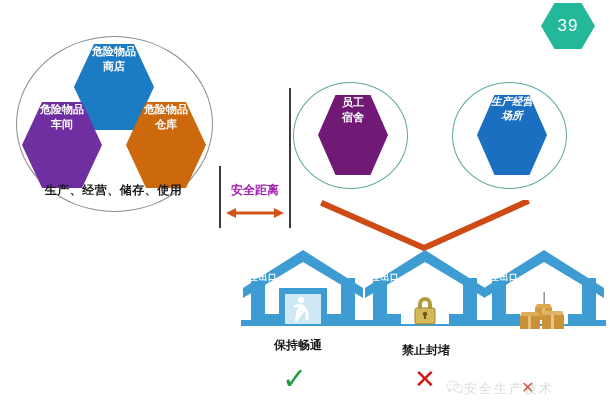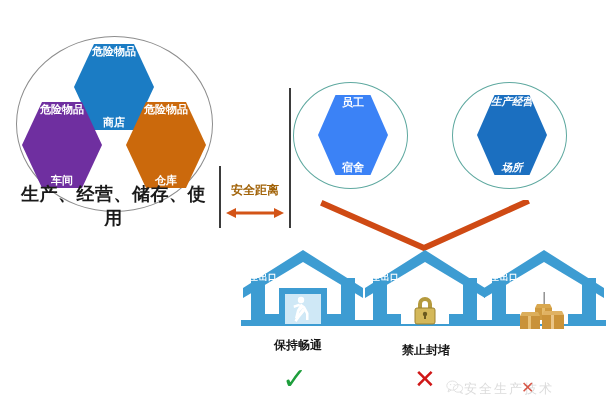--- a/index.html
+++ b/index.html
@@ -22,51 +22,51 @@
   .page-badge span{color:#ffffff;font-size:17px;letter-spacing:1px;}
 
   
   .circle-left{
     position:absolute;left:16px;top:36px;width:195px;height:174px;
     border:1.3px solid #8d8d8d;border-radius:50%;background:#ffffff;
   }
   .hex{
     position:absolute;
     clip-path:polygon(25% 0%,75% 0%,100% 50%,75% 100%,25% 100%,0% 50%);
-    display:flex;flex-direction:column;align-items:center;justify-content:space-between;
+    display:flex;flex-direction:column;align-items:center;justify-content:flex-start;
     color:#ffffff;font-weight:bold;line-height:1.32;text-align:center;
   }
   .hex-blue{left:74px;top:44px;width:80px;height:86px;background:#1b7cc4;font-size:11px;}
   .hex-purple{left:22px;top:102px;width:80px;height:86px;background:#6f2fa0;font-size:11px;}
   .hex-orange{left:126px;top:102px;width:80px;height:86px;background:#cb690c;font-size:11px;}
   .circle-left-caption{
     position:absolute;left:16px;top:182px;width:195px;text-align:center;
-    font-size:18px;font-weight:bold;color:#1a1a1a;letter-spacing:.5px;
+    font-size:12px;font-weight:bold;color:#1a1a1a;letter-spacing:.5px;
   }
 
   
   .divider{position:absolute;width:2px;background:#3b3b3b;}
   .divider-a{left:219px;top:166px;height:62px;}
   .divider-b{left:289px;top:88px;height:140px;}
   .sd-label{
     position:absolute;left:220px;top:182px;width:70px;text-align:center;
-    font-size:12px;font-weight:bold;color:#a16207;
+    font-size:12px;font-weight:bold;color:#a21caf;
   }
   .sd-arrow{position:absolute;left:226px;top:206px;width:58px;height:14px;}
 
   
   .circle-g{
     position:absolute;left:293px;top:82px;width:113px;height:105px;
     border:1.2px solid #5fa9a0;border-radius:50%;background:#ffffff;
   }
   .circle-b{
     position:absolute;left:452px;top:82px;width:113px;height:105px;
     border:1.2px solid #5fa9a0;border-radius:50%;background:#ffffff;
   }
-  .hex-green{left:318px;top:95px;width:70px;height:80px;background:#3b82f6;font-size:11px;}
+  .hex-green{left:318px;top:95px;width:70px;height:80px;background:#701a75;font-size:11px;}
   .hex-blue2{left:477px;top:95px;width:70px;height:80px;background:#1b6fc0;font-size:10.5px;font-style:italic;}
 
   
   .v-arrow{position:absolute;left:320px;top:200px;width:210px;height:52px;}
 
   
   .house{position:absolute;top:248px;width:124px;height:88px;}
   .house-1{left:241px;}
   .house-2{left:363px;}
   .house-3{left:482px;}
@@ -98,20 +98,23 @@
     display:flex;align-items:center;opacity:.62;
   }
   .wm-text{font-size:13px;color:#c6c6c6;letter-spacing:2px;}
   .wm-x{position:absolute;left:521px;top:378px;font-size:16px;color:#d43c2a;font-weight:bold;opacity:.85;}
 </style>
 </head>
 <body>
 
 <div class="stage">
 
+  <div class="page-badge">
+    <span>39</span>
+  </div>
 
   <div class="circle-left"></div>
 
   <div class="hex hex-blue">
     <span>危险物品</span>
     <span>商店</span>
   </div>
 
   <div class="hex hex-purple">
     <span>危险物品</span>

